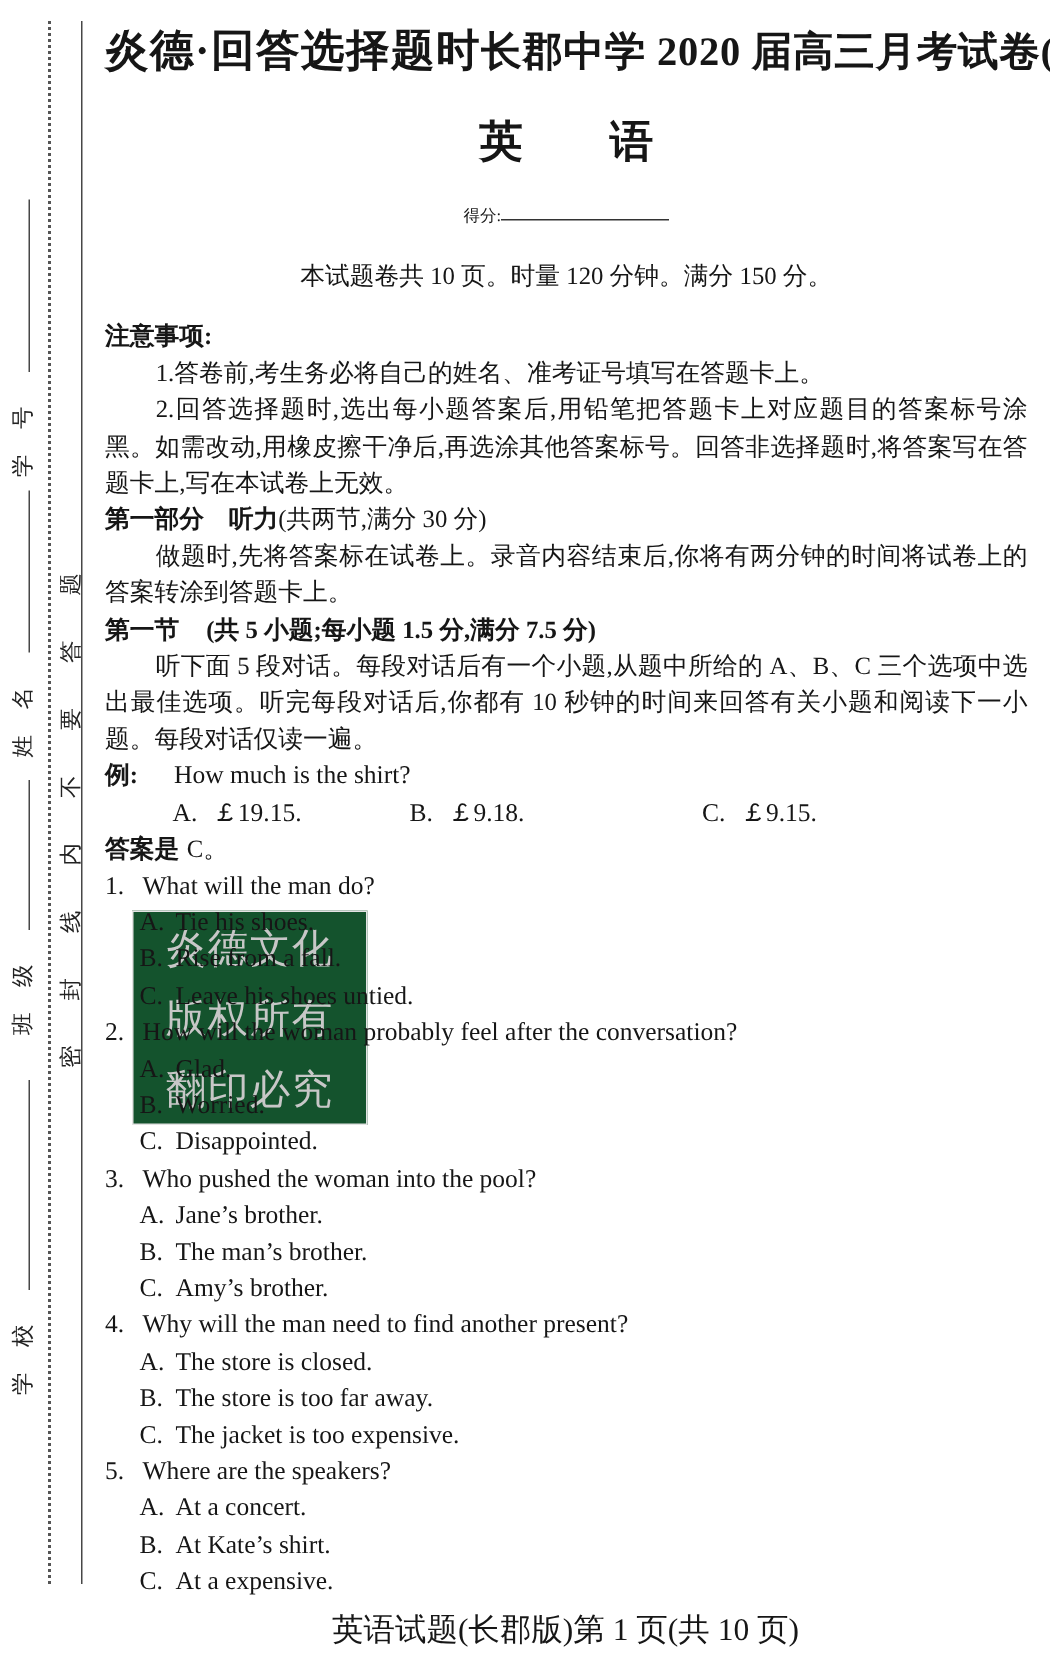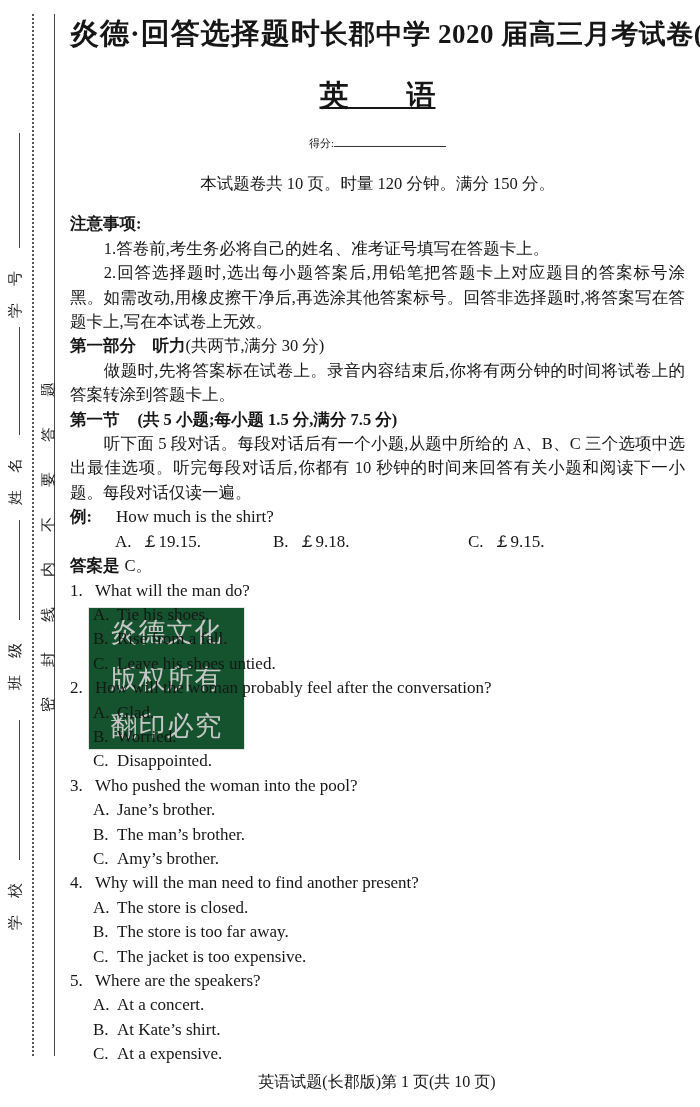--- a/index.html
+++ b/index.html
@@ -31,21 +31,21 @@
     background:#14532d;border:1px solid #e3e3e3;
     display:flex;flex-direction:column;justify-content:space-around;align-items:center;
   }
   .watermark span{font-size:27px;color:#c7c7c7;letter-spacing:1px;}
   
   .content{position:absolute;left:54px;top:0;width:646px;box-sizing:border-box;
     padding:0 15px 0 16px;z-index:1;}
   .title{margin-top:14px;text-align:center;white-space:nowrap;font-size:27px;}
   .title .calli{font-weight:900;font-size:29px;letter-spacing:1px;}
   .title .rest{font-weight:600;letter-spacing:0.5px;}
-  .subject{margin-top:24px;text-align:center;font-size:29px;font-weight:bold;line-height:34px;text-decoration:underline;}
+  .subject{margin-top:24px;text-align:center;font-size:29px;font-weight:bold;line-height:34px;}
   .score-row{margin-top:20px;height:26px;text-align:center;font-size:11px;font-weight:normal;}
   .score-row .score-blank{display:inline-block;width:112px;height:14px;border-bottom:1.5px solid #333;}
   .meta{margin-top:14px;text-align:center;font-size:16.5px;line-height:24.4px;}
   p{margin:0;}
   .flow{margin-top:16px;font-size:16.5px;line-height:24.4px;text-align:justify;}
   .bold{font-weight:bold;}
   .indent{text-indent:2.05em;}
   .sec-rest{margin-left:18px;font-weight:bold;}
   .ex-line .ex-q{margin-left:24px;font-size:17px;}
   .ex-options{padding-left:45px;font-size:17px;}
@@ -53,21 +53,21 @@
   .ex-opt .k{margin-right:10px;}
   .ex-opt:nth-child(1){width:158px;}
   .ex-opt:nth-child(2){width:195px;}
   .ans-rest{margin-left:5px;}
   .q-line{display:flex;font-size:17px;}
   .q-num{width:25px;flex:0 0 25px;}
   .opt{display:flex;margin-left:23px;font-size:17px;}
   .opt-key{width:24px;flex:0 0 24px;}
   
   .footer{position:absolute;left:54px;top:1072px;width:646px;text-align:center;
-    font-size:16px;color:#161616;z-index:1;}
+    font-size:21px;color:#161616;z-index:1;}
 </style>
 </head>
 <body>
 
 <div class="rule-dotted"></div>
 <div class="rule-solid"></div>
 
 <div class="margin-field mf1">
   <span class="lbl">学号</span><span class="blank"></span>
 </div>

